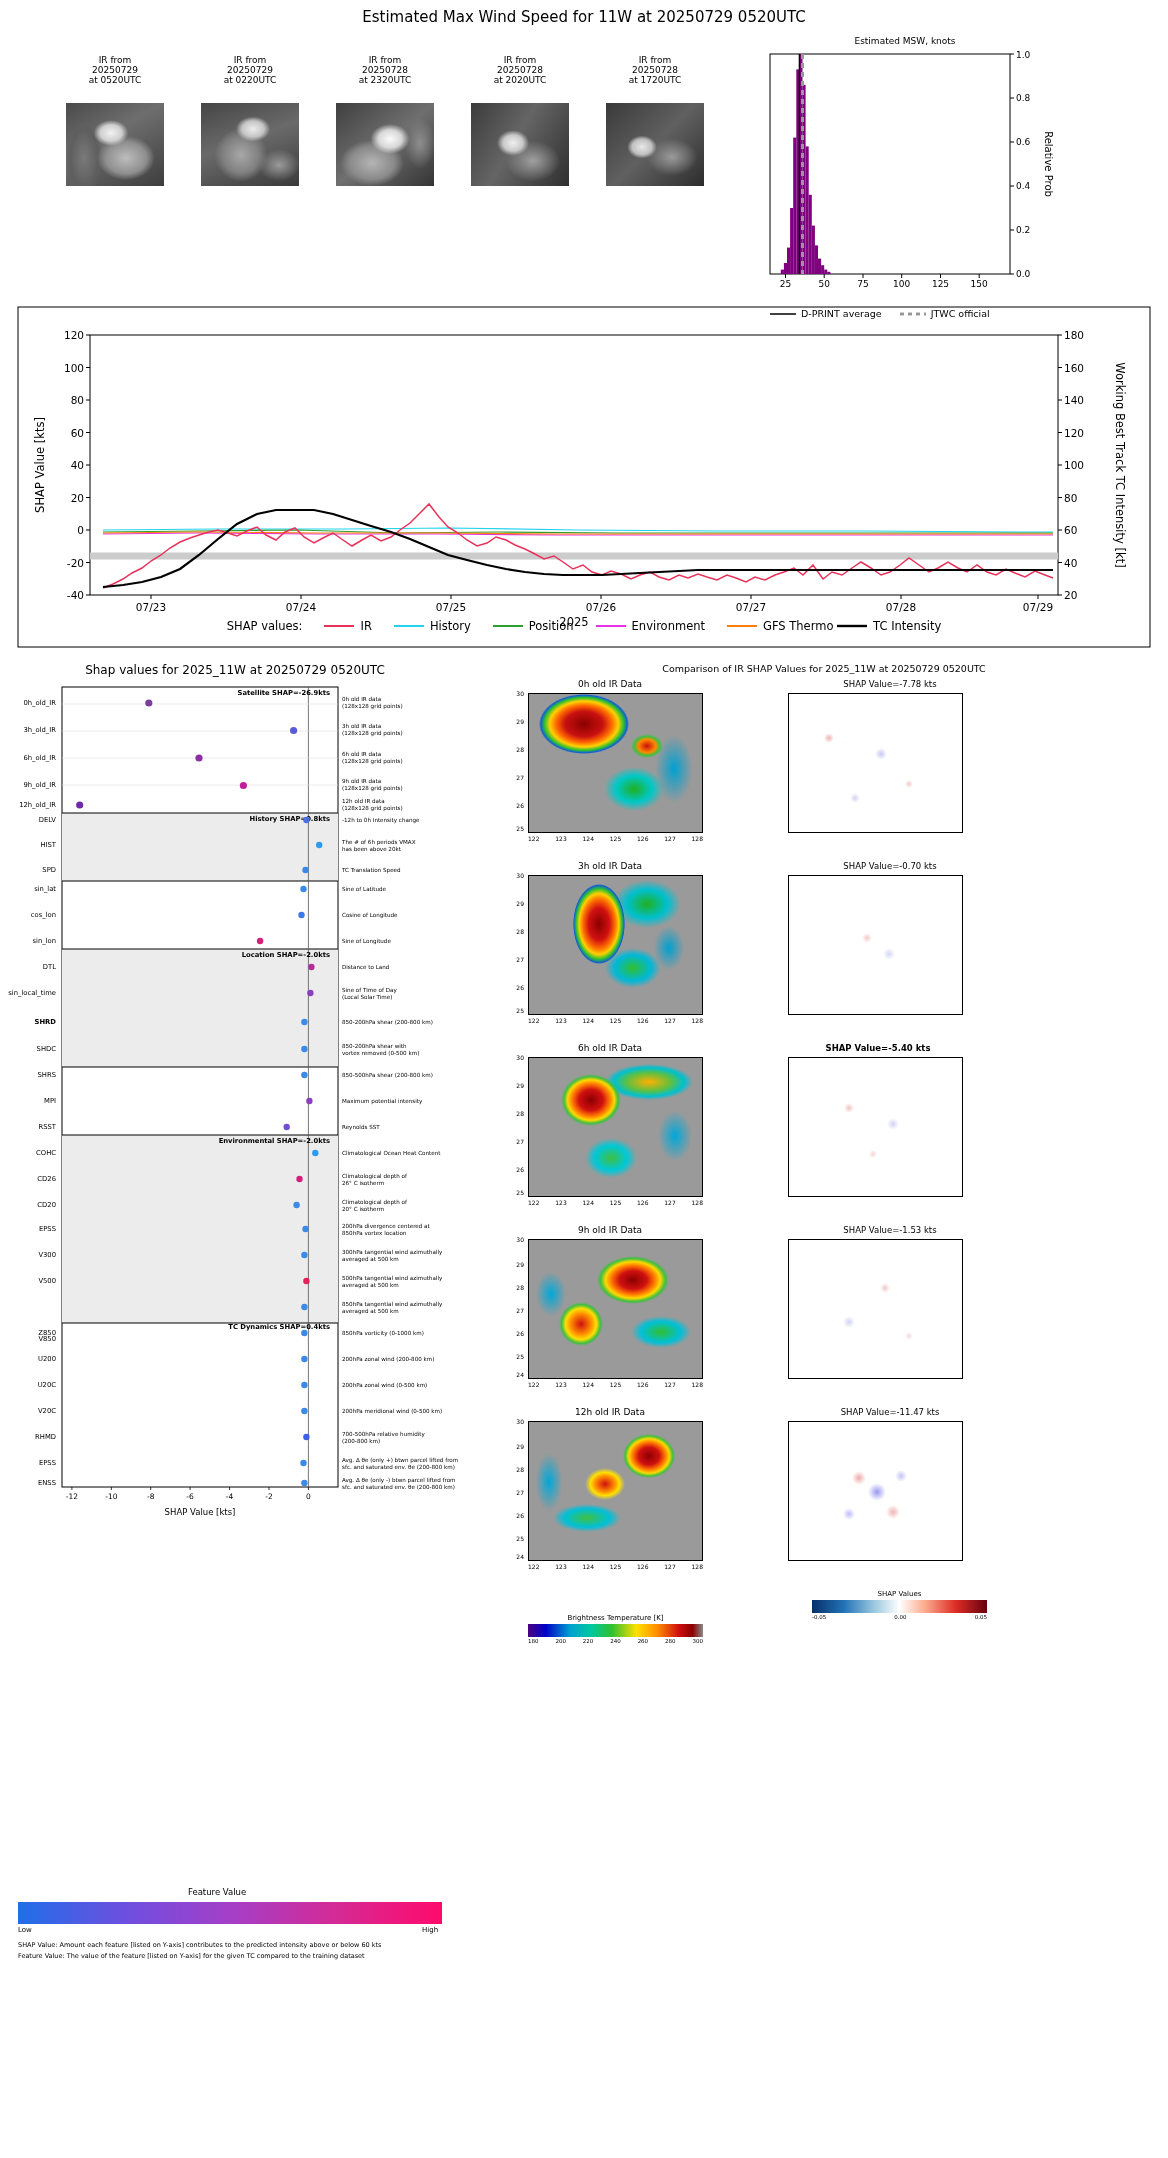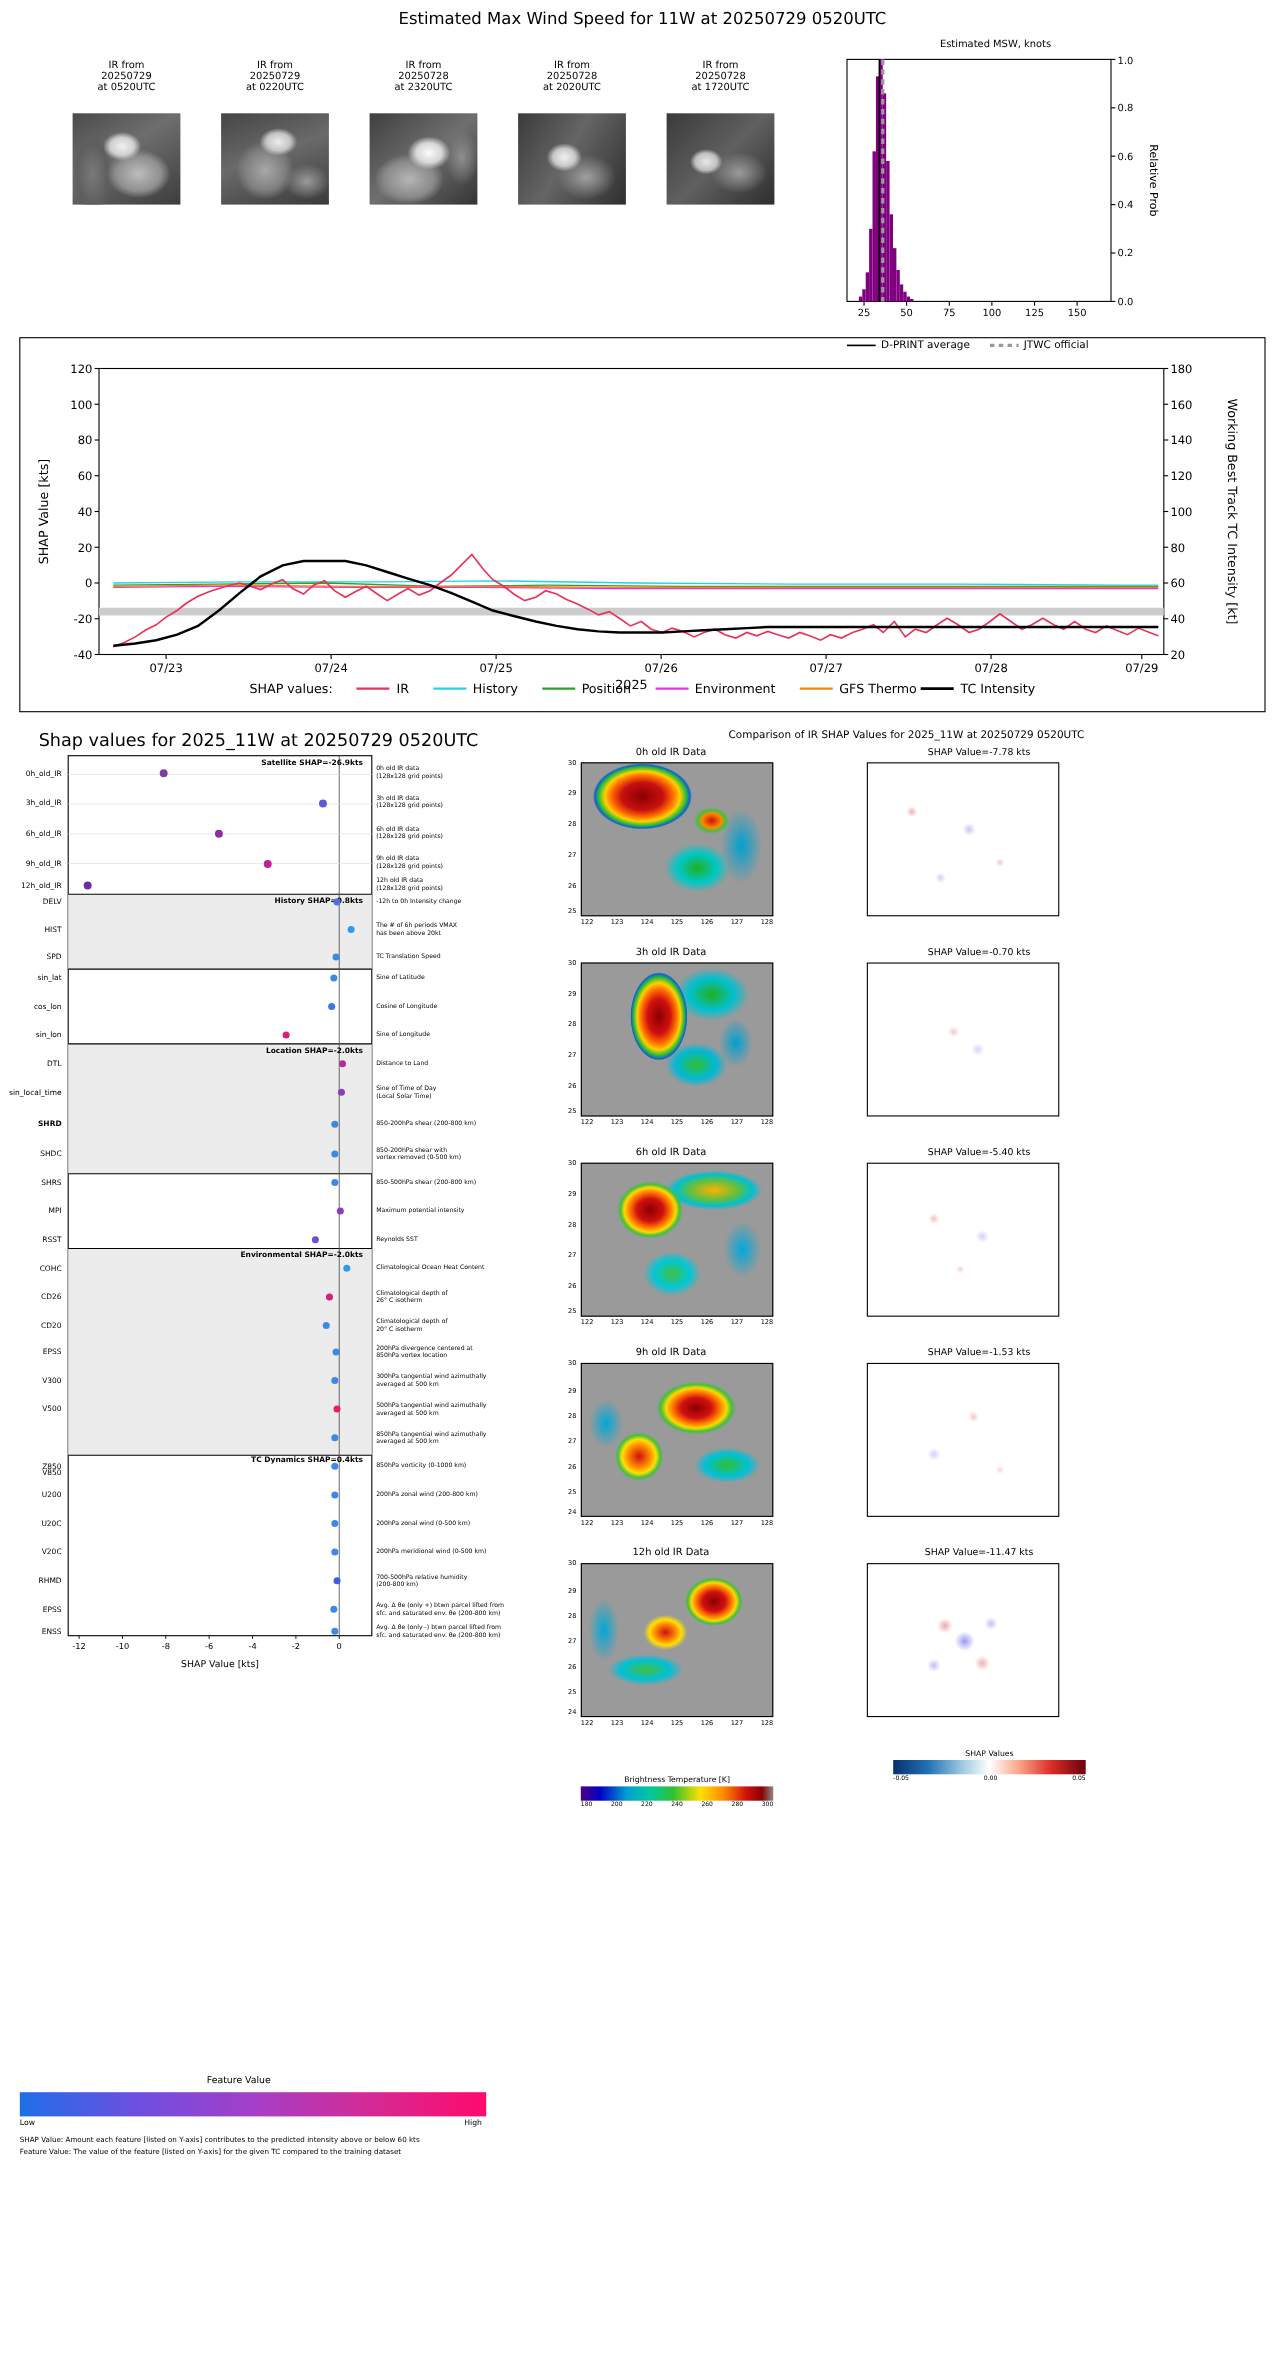--- a/index.html
+++ b/index.html
@@ -283,21 +283,21 @@
     <div style="margin-top:4px;display:inline-flex;align-items:center;gap:6px;">
       <svg width="30" height="8">
           <line x1="0" y1="4" x2="30" y2="4" stroke="#000" stroke-width="2.4"></line>
         </svg>
       <span>TC Intensity</span>
     </div>
   </div>
 </div>
 
 <div class="abs" style="left:0px;top:665px;width:470px;height:880px;">
-  <div class="abs ctr" style="font-size:16px;left:0;top:-2px;width:470px;">Shap values for 2025_11W at 20250729 0520UTC</div>
+  <div class="abs ctr" style="font-size:12px;left:0;top:-2px;width:470px;">Shap values for 2025_11W at 20250729 0520UTC</div>
   <svg width="470" height="870" style="position:absolute;left:0;top:12px;">
 
     <rect x="62" y="10" width="276" height="800" fill="none" stroke="#000" stroke-width="1"></rect>
 
     <rect x="62" y="136" width="276" height="68" fill="#ececec"></rect>
     <rect x="62" y="272" width="276" height="118" fill="#ececec"></rect>
     <rect x="62" y="458" width="276" height="188" fill="#ececec"></rect>
 
     <g stroke="#000" stroke-width="1">
       <line x1="62" y1="136" x2="338" y2="136"></line>
@@ -550,21 +550,21 @@
     <div class="abs" style="right:0;top:-3px;">30</div>
     <div class="abs" style="right:0;top:25px;">29</div>
     <div class="abs" style="right:0;top:53px;">28</div>
     <div class="abs" style="right:0;top:81px;">27</div>
     <div class="abs" style="right:0;top:109px;">26</div>
     <div class="abs" style="right:0;top:132px;">25</div>
   </div>
   <div class="abs ctr" style="left:20px;top:196px;width:220px;font-size:9px;">3h old IR Data</div>
 
   <div class="abs ctr" style="left:20px;top:378px;width:220px;font-size:9px;">6h old IR Data</div>
-  <div class="abs ctr" style="left:300px;top:378px;width:220px;font-size:8.5px;">SHAP Value=-5.40 kts</div>
+  <div class="abs ctr" style="left:288px;top:378px;width:220px;font-size:8.5px;font-weight:bold;">SHAP Value=-5.40 kts</div>
   <div class="abs panelborder" style="left:48px;top:392px;width:175px;height:140px;
     background:
       radial-gradient(ellipse 30px 26px at 62px 42px, #8b0000 0%, #d01010 40%, #ff7800 62%, #ffd800 78%, #40c040 90%, rgba(64,192,64,0) 100%),
       radial-gradient(ellipse 44px 18px at 120px 24px, #ffb000 0%, #60c040 50%, #00c0d0 80%, rgba(0,192,208,0) 100%),
       radial-gradient(ellipse 26px 20px at 82px 100px, #40c040 0%, #00c8d8 62%, rgba(0,200,216,0) 100%),
       radial-gradient(ellipse 20px 30px at 146px 78px, #00a8d8 0%, rgba(0,168,216,0) 85%),
       #9a9a9a;"></div>
   <div class="abs panelborder" style="left:308px;top:392px;width:175px;height:140px;
     background:
       radial-gradient(circle 5px at 60px 50px, rgba(200,0,0,0.24), rgba(255,255,255,0) 100%),

